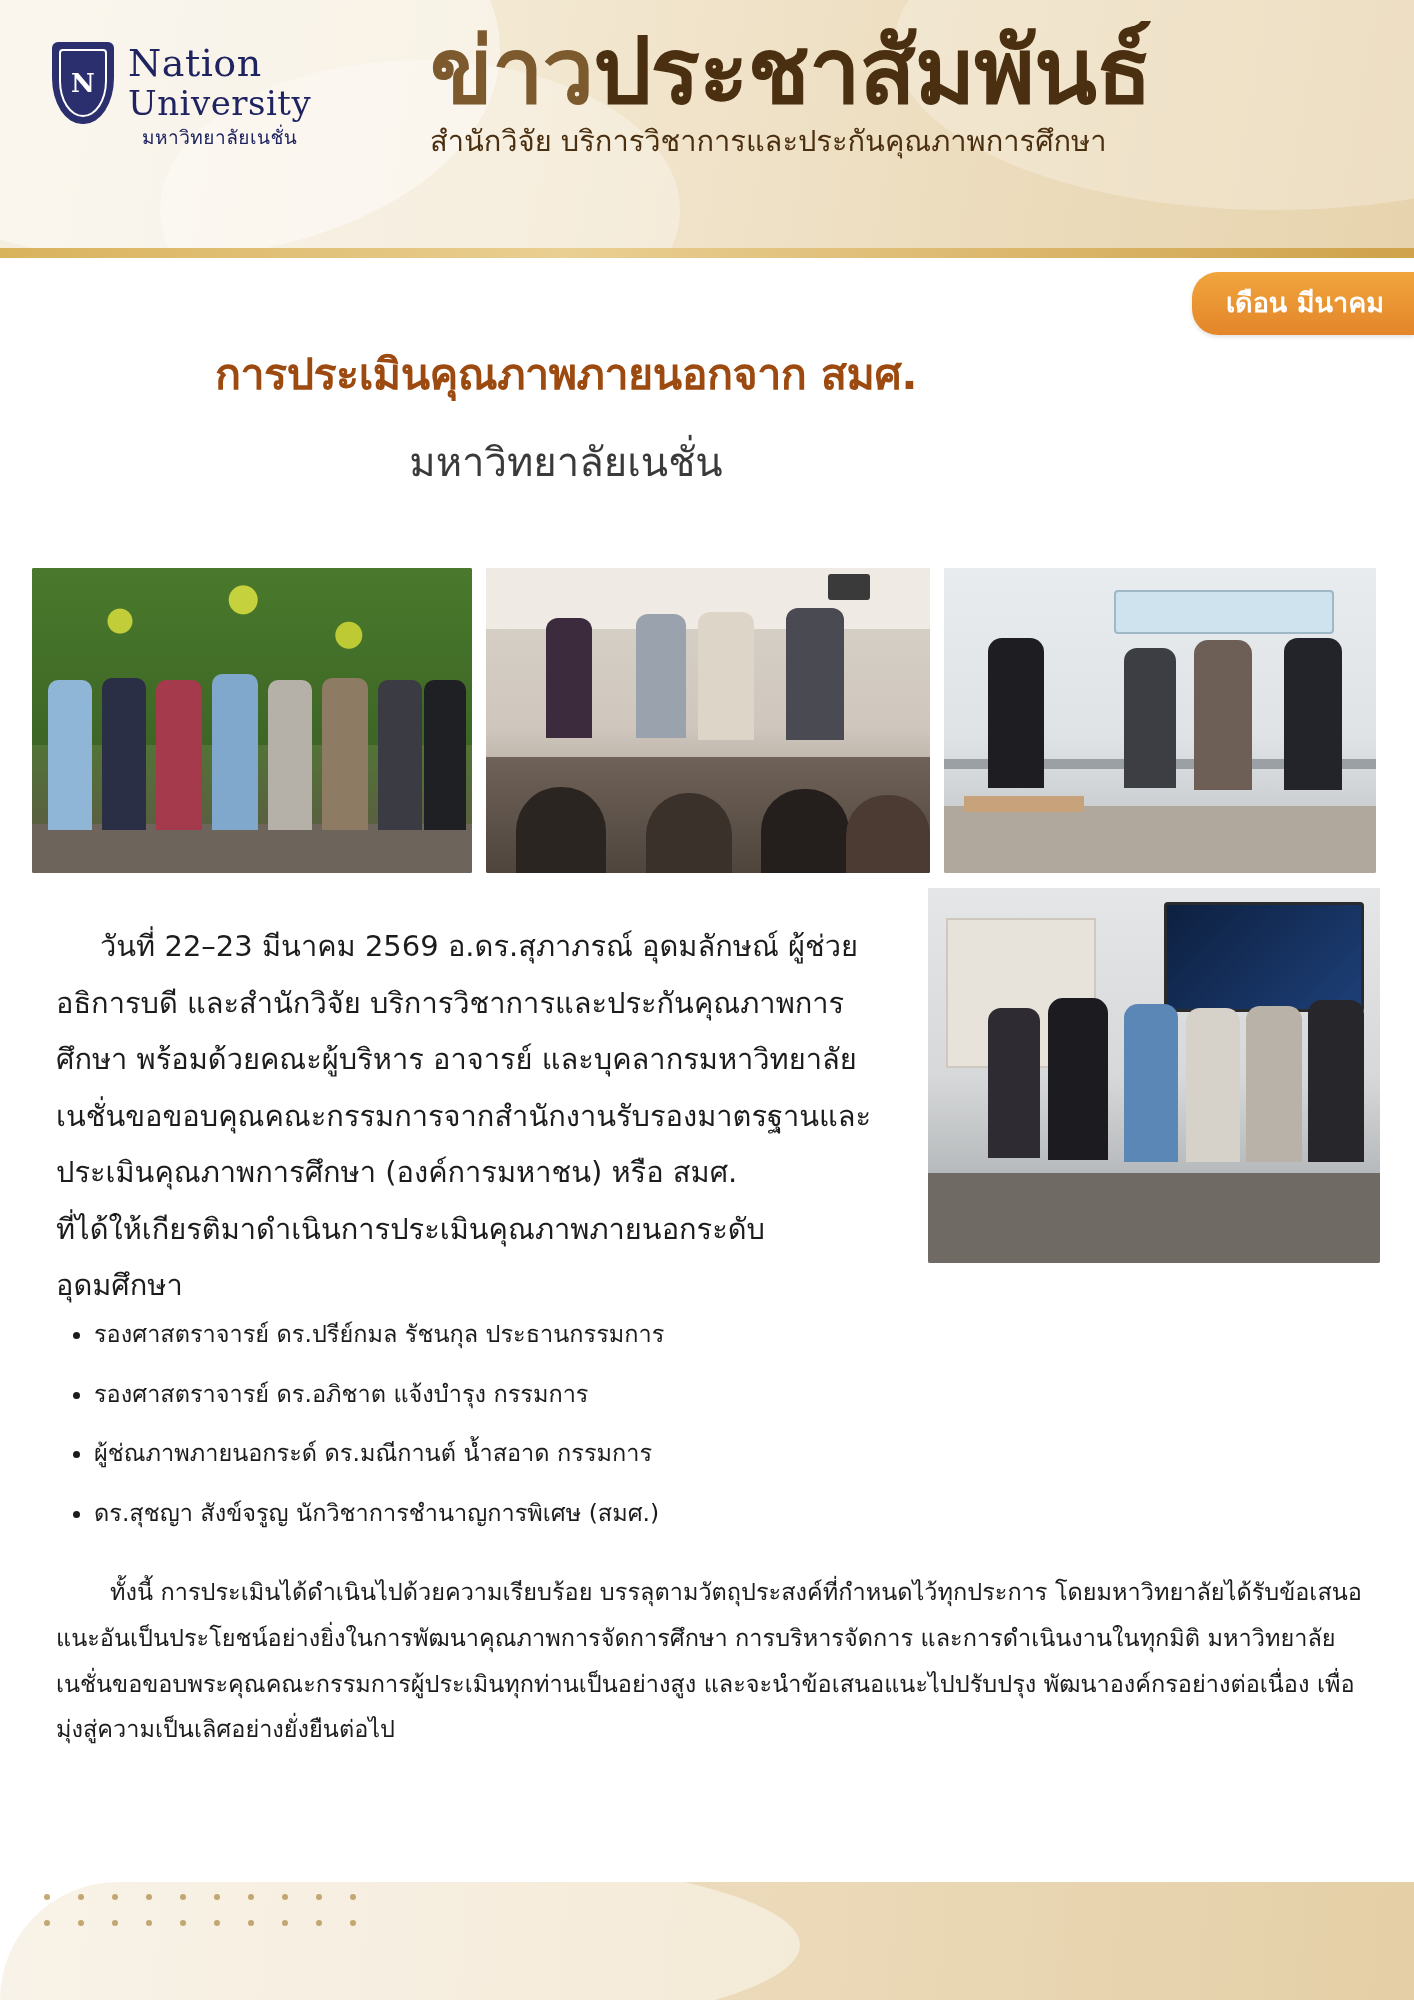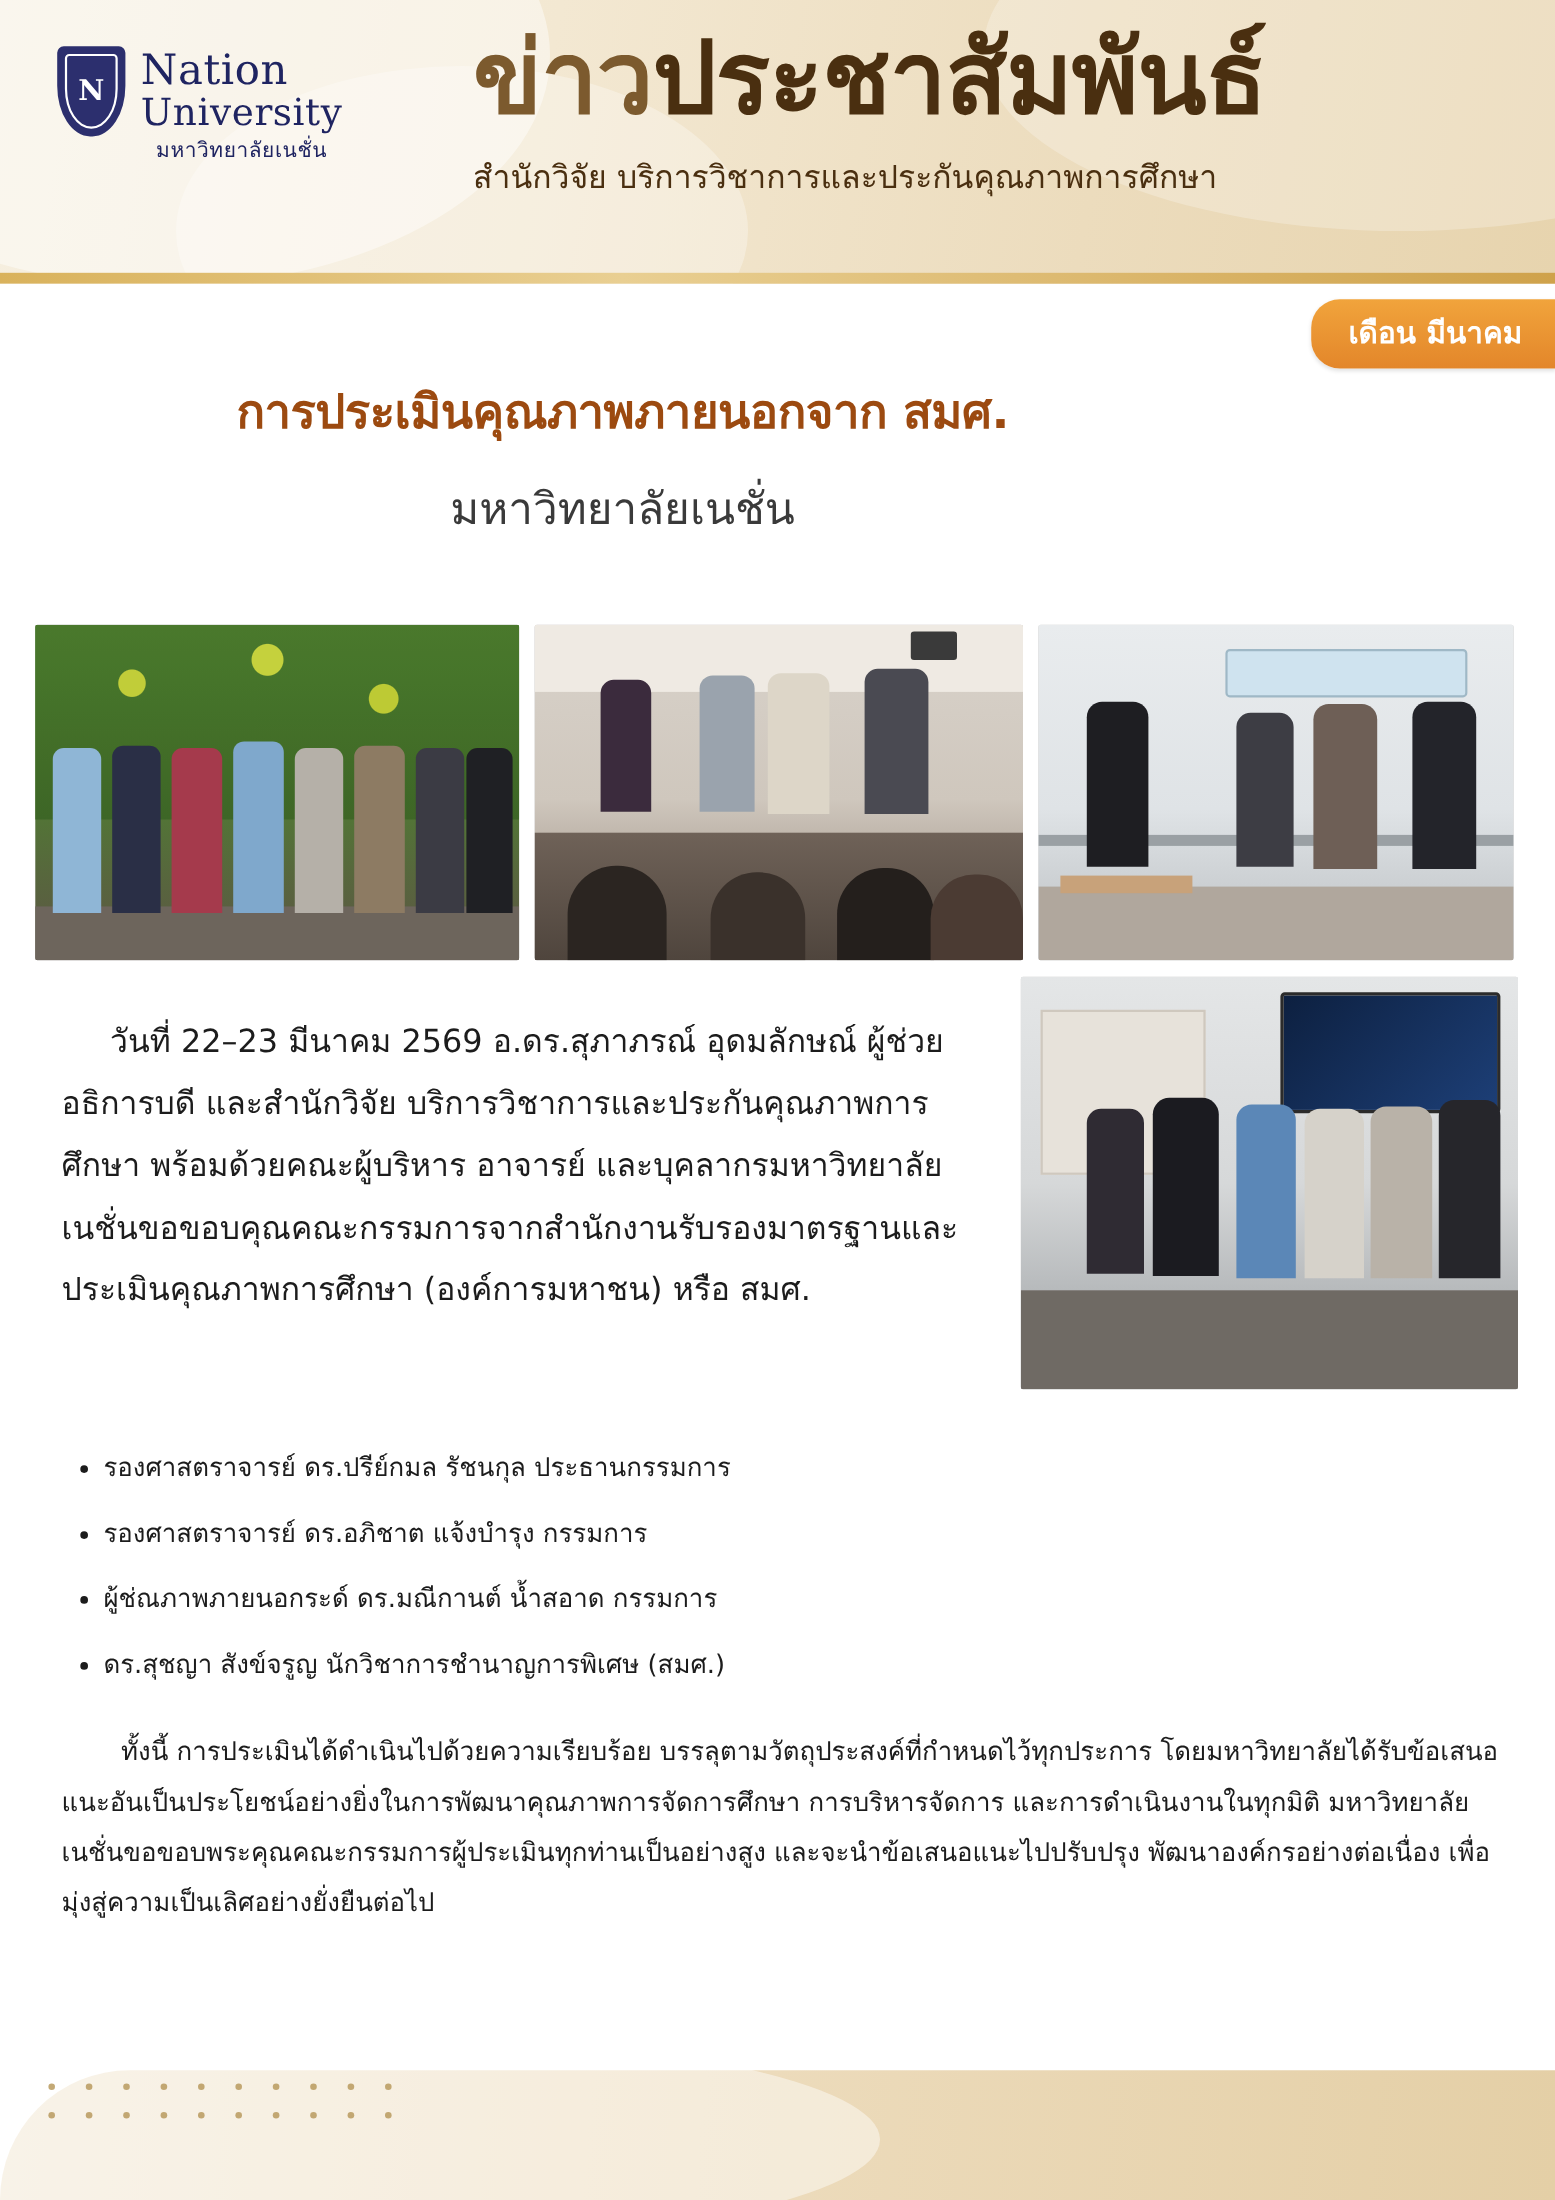--- a/index.html
+++ b/index.html
@@ -95,21 +95,21 @@
     font-size: 92px;
     line-height: 1.0;
     color: #5b3a12;
     font-weight: 700;
     letter-spacing: -1px;
     white-space: nowrap;
   }
   .title-main .t-light { color: #7c5a2e; }
   .title-main .t-dark { color: #4a2f10; }
   .title-sub {
-    margin-top: 20px;
+    margin-top: 0;
     font-size: 29px;
     color: #4a2f10;
     white-space: nowrap;
   }
 
   
   .month-badge {
     position: absolute;
     right: 0; top: 272px;
     background: linear-gradient(180deg, #f1a43c 0%, #e3862a 100%);
@@ -325,20 +325,21 @@
     <div class="ph-el" style="left:120px;top:110px;width:60px;height:162px;background:#1b1b20;border-radius:15px 15px 0 0;"></div>
     <div class="ph-el" style="left:196px;top:116px;width:54px;height:158px;background:#5b87b7;border-radius:14px 14px 0 0;"></div>
     <div class="ph-el" style="left:258px;top:120px;width:54px;height:154px;background:#d6d2ca;border-radius:14px 14px 0 0;"></div>
     <div class="ph-el" style="left:318px;top:118px;width:56px;height:156px;background:#b9b2a8;border-radius:14px 14px 0 0;"></div>
     <div class="ph-el" style="left:380px;top:112px;width:56px;height:162px;background:#26262b;border-radius:14px 14px 0 0;"></div>
     <div class="ph-el" style="left:0;bottom:0;width:100%;height:24%;background:#6f6a64;"></div>
   </div>
 
   <div class="body-text">
     <p>วันที่ 22–23 มีนาคม 2569 อ.ดร.สุภาภรณ์ อุดมลักษณ์ ผู้ช่วยอธิการบดี และสำนักวิจัย บริการวิชาการและประกันคุณภาพการศึกษา พร้อมด้วยคณะผู้บริหาร อาจารย์ และบุคลากรมหาวิทยาลัยเนชั่นขอขอบคุณคณะกรรมการจากสำนักงานรับรองมาตรฐานและประเมินคุณภาพการศึกษา (องค์การมหาชน) หรือ สมศ.</p>
+    <p class="noind">ที่ได้ให้เกียรติมาดำเนินการประเมินคุณภาพภายนอกระดับอุดมศึกษา</p>
   </div>
 
   <ul class="bullets">
     <li>รองศาสตราจารย์ ดร.ปรีย์กมล รัชนกุล ประธานกรรมการ</li>
     <li>รองศาสตราจารย์ ดร.อภิชาต แจ้งบำรุง กรรมการ</li>
     <li>ผู้ช่ณภาพภายนอกระด์ ดร.มณีกานต์ น้ำสอาด กรรมการ</li>
     <li>ดร.สุชญา สังข์จรูญ นักวิชาการชำนาญการพิเศษ (สมศ.)</li>
   </ul>
 
   <div class="closing">

